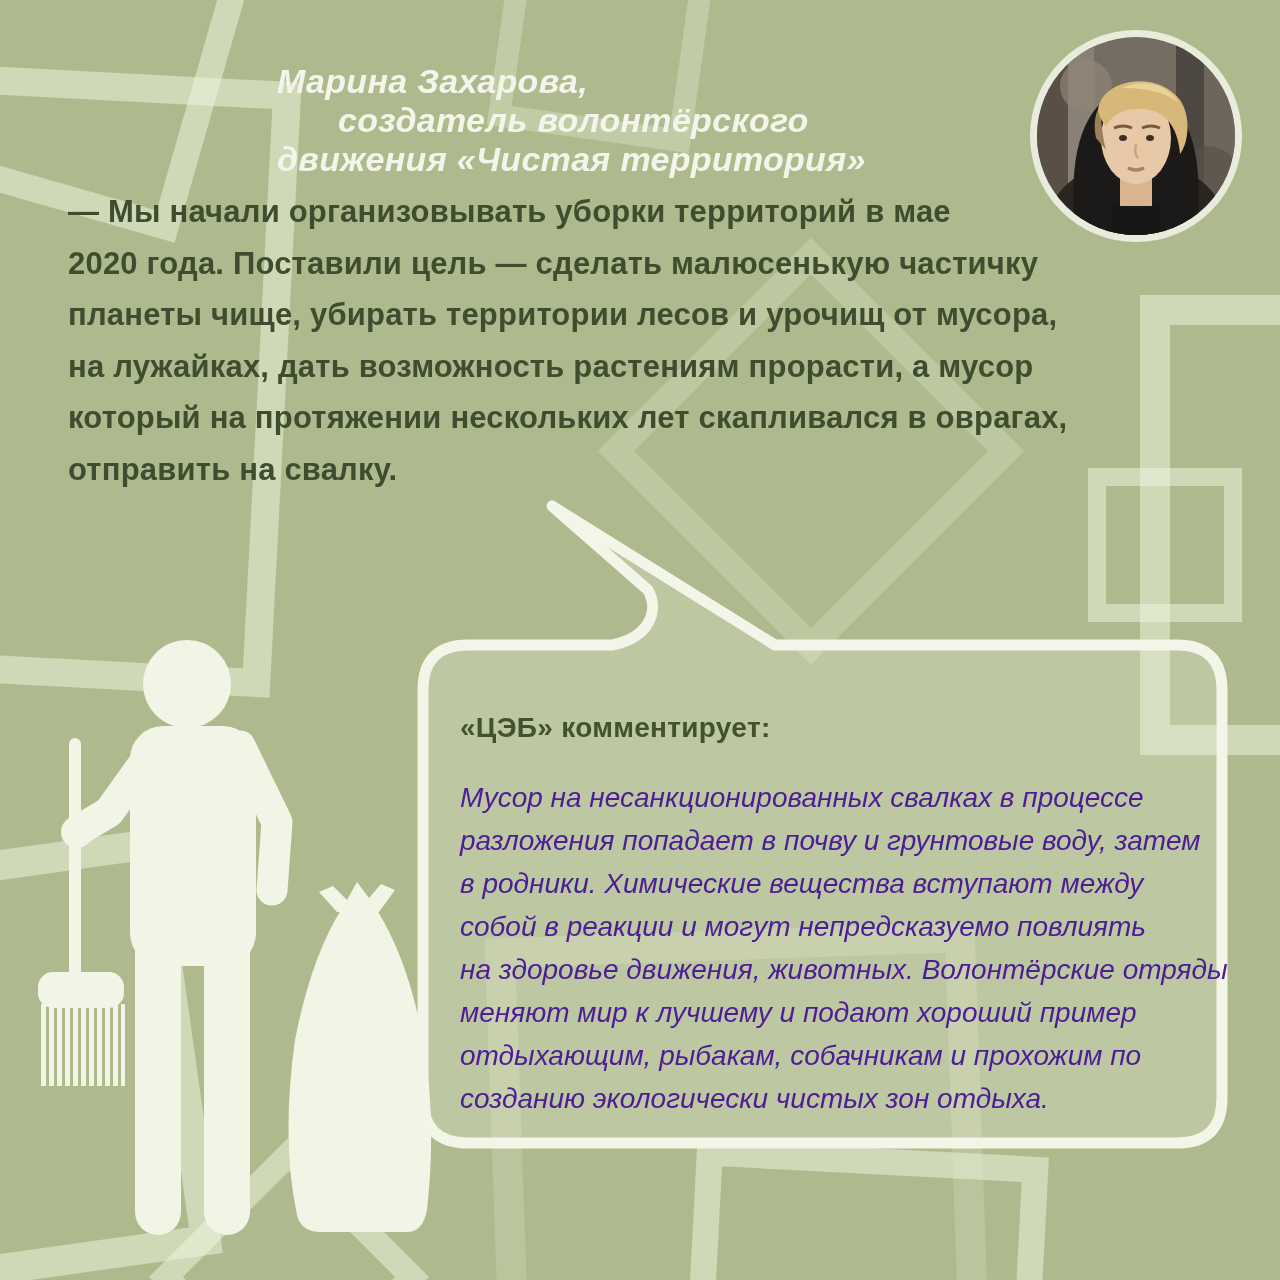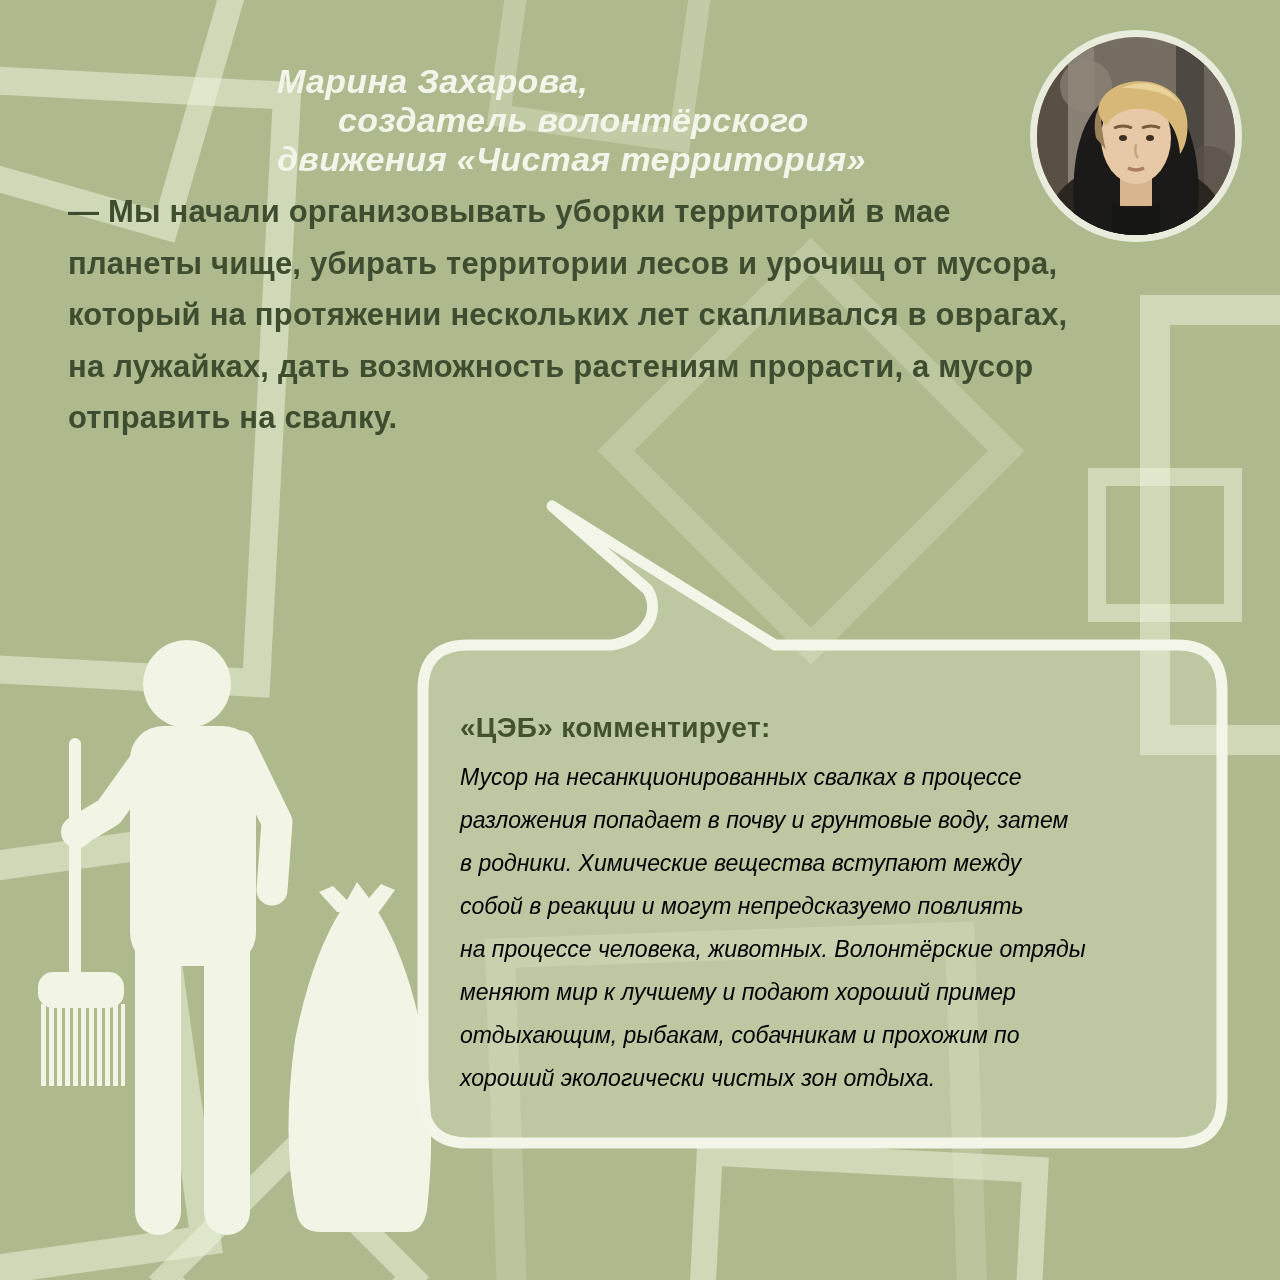--- a/index.html
+++ b/index.html
@@ -28,22 +28,22 @@
   .hdr .l3{}
 
   
   .quote{position:absolute;left:68px;top:186px;width:1060px;color:#3e4d2f;font-weight:700;
          font-size:31px;line-height:51.5px;letter-spacing:.2px;white-space:nowrap;}
 
   
   .bubble-svg{position:absolute;left:0;top:0;}
   .bubble-head{position:absolute;left:460px;top:712px;color:#42522f;font-weight:700;
                font-size:28px;letter-spacing:.3px;}
-  .bubble-body{position:absolute;left:460px;top:756px;width:740px;color:#000000;
-               font-style:italic;font-size:23px;line-height:43px;white-space:nowrap;}
+  .bubble-body{position:absolute;left:460px;top:776px;width:740px;color:#4c1d95;
+               font-style:italic;font-size:28px;line-height:43px;white-space:nowrap;}
 
   .avatar{position:absolute;left:1026px;top:26px;}
   .illu{position:absolute;left:25px;top:640px;}
 </style>
 </head>
 <body>
 
 <div class="poster">
 
   <div class="sq d1"></div>
@@ -58,23 +58,24 @@
   <div class="sq d10"></div>
 
   <div class="hdr">
     <div class="l1">Марина Захарова,</div>
     <div class="l2">создатель волонтёрского</div>
     <div class="l3">движения «Чистая территория»</div>
   </div>
 
   <div class="quote">
     <div>— Мы начали организовывать уборки территорий в мае</div>
+    <div>2020 года. Поставили цель — сделать малюсенькую частичку</div>
     <div>планеты чище, убирать территории лесов и урочищ от мусора,</div>
+    <div>на лужайках, дать возможность растениям прорасти, а мусор</div>
     <div>который на протяжении нескольких лет скапливался в оврагах,</div>
-    <div>на лужайках, дать возможность растениям прорасти, а мусор</div>
     <div>отправить на свалку.</div>
   </div>
 
   <svg class="illu" width="420" height="612" viewBox="0 0 420 612">
     <g fill="#f2f4e6" stroke="none">
 
       <g>
         <rect x="44" y="98" width="12" height="242" rx="6"></rect>
         <rect x="13" y="332" width="86" height="36" rx="15"></rect>
         <g>
@@ -112,24 +113,24 @@
              L 468,1143 Q 423,1143 423,1098 L 423,690 Q 423,645 468,645 L 612,645
              C 648,638 660,612 648,590 L 552,506 Z" fill="rgba(246,249,235,0.22)" stroke="#f3f5e8" stroke-width="11" stroke-linejoin="round"></path>
   </svg>
 
   <div class="bubble-head">«ЦЭБ» комментирует:</div>
   <div class="bubble-body">
     <div>Мусор на несанкционированных свалках в процессе</div>
     <div>разложения попадает в почву и грунтовые воду, затем</div>
     <div>в родники. Химические вещества вступают между</div>
     <div>собой в реакции и могут непредсказуемо повлиять</div>
-    <div>на процессе человека, животных. Волонтёрские отряды</div>
+    <div>на здоровье движения, животных. Волонтёрские отряды</div>
     <div>меняют мир к лучшему и подают хороший пример</div>
     <div>отдыхающим, рыбакам, собачникам и прохожим по</div>
-    <div>хороший экологически чистых зон отдыха.</div>
+    <div>созданию экологически чистых зон отдыха.</div>
   </div>
 
   <svg class="avatar" width="220" height="220" viewBox="0 0 220 220">
     <defs>
       <clipPath id="avclip">
           <circle cx="110" cy="110" r="99"></circle>
         </clipPath>
     </defs>
     <circle cx="110" cy="110" r="106" fill="#e9ecdd"></circle>
     <g clip-path="url(#avclip)">

